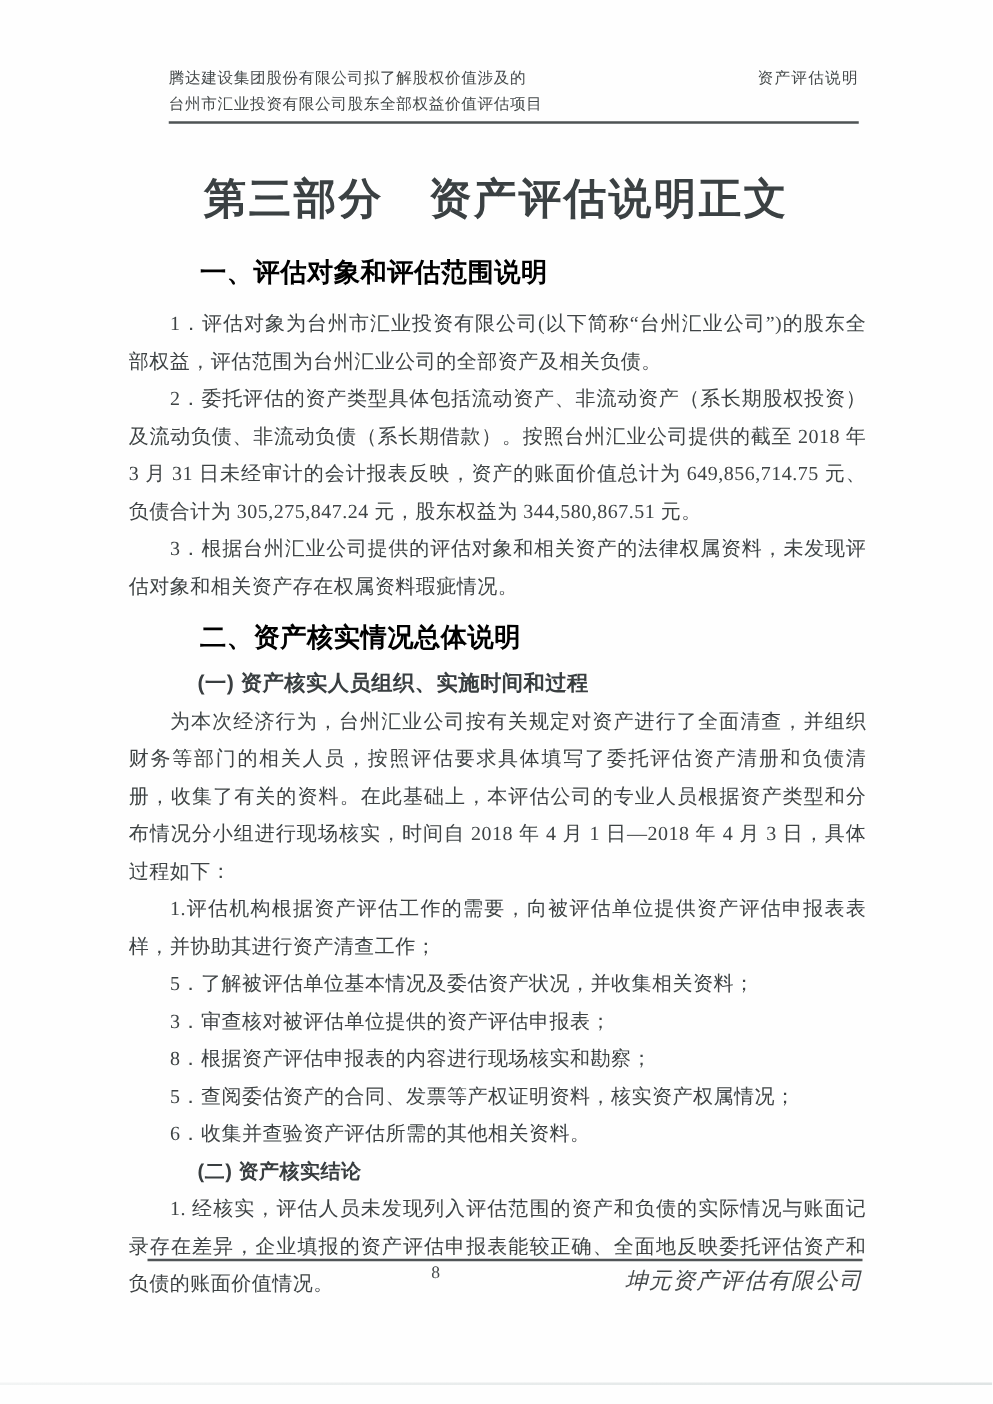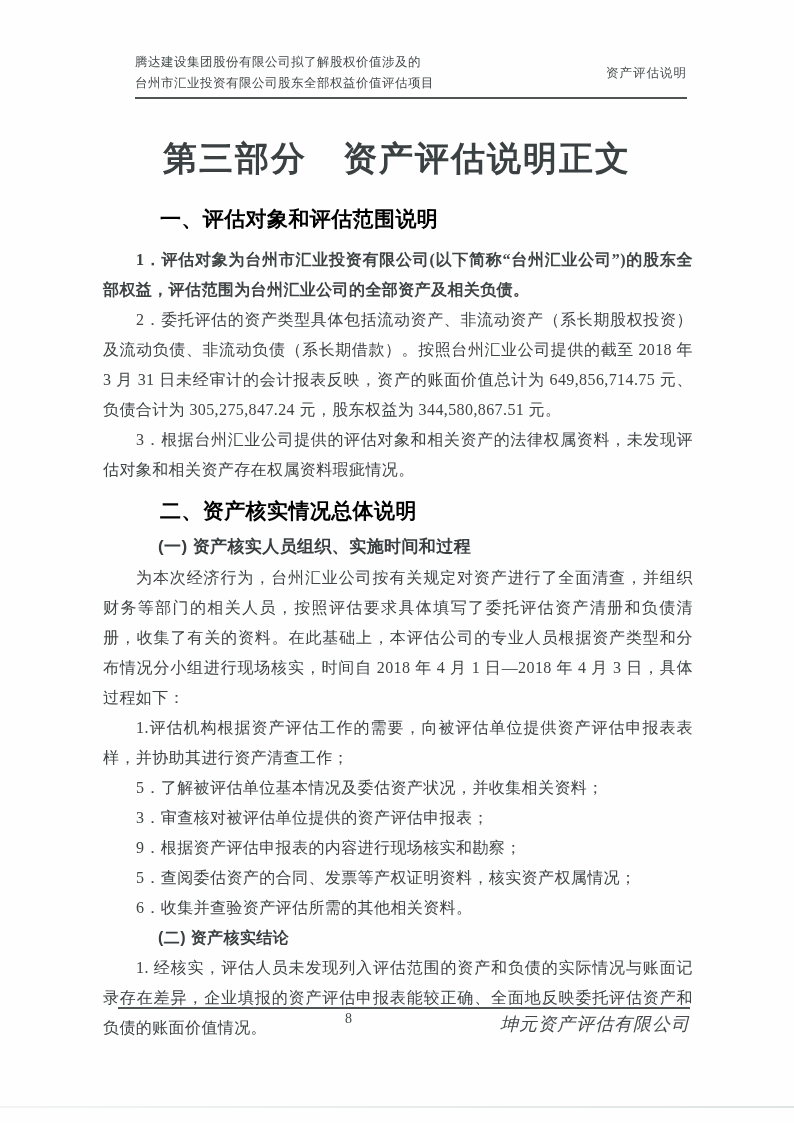--- a/index.html
+++ b/index.html
@@ -16,21 +16,21 @@
   }
 
   
   .header {
     position: absolute;
     left: 135px;
     right: 107px;
     top: 52px;
     display: flex;
     justify-content: space-between;
-    align-items: center;
+    align-items: flex-start;
     border-bottom: 2px solid #4e5354;
     padding-bottom: 3px;
     font-size: 12.5px;
     line-height: 21px;
     color: #44494a;
   }
   .header-left div { white-space: nowrap; letter-spacing: 0.5px; }
   .header-right { white-space: nowrap; letter-spacing: 1px; }
 
   
@@ -82,21 +82,21 @@
   .h-sub2 {
     font-family: "Liberation Sans", sans-serif;
     font-weight: bold;
     font-size: 16px;
     line-height: 30px;
     color: #393e40;
     margin-left: 55px;
     text-align: left;
   }
   p.body-p { text-indent: 33px; }
-  p.p-first { margin-top: 14px; font-weight: bold; }
+  p.p-first { margin-top: 14px; }
   p.p-intro { margin-top: 4px; }
 
   
   .footer-rule {
     position: absolute;
     left: 118px;
     right: 104px;
     top: 1007px;
     border-top: 2px solid #50555 7;
     border-top: 2px solid #505557;
@@ -150,21 +150,21 @@
     <p class="body-p">2．委托评估的资产类型具体包括流动资产、非流动资产（系长期股权投资）及流动负债、非流动负债（系长期借款）。按照台州汇业公司提供的截至 2018 年 3 月 31 日未经审计的会计报表反映，资产的账面价值总计为 649,856,714.75 元、负债合计为 305,275,847.24 元，股东权益为 344,580,867.51 元。</p>
     <p class="body-p">3．根据台州汇业公司提供的评估对象和相关资产的法律权属资料，未发现评估对象和相关资产存在权属资料瑕疵情况。</p>
 
     <div class="h-num h2-sec">二、资产核实情况总体说明</div>
 
     <div class="h-sub">(一) 资产核实人员组织、实施时间和过程</div>
     <p class="body-p p-intro">为本次经济行为，台州汇业公司按有关规定对资产进行了全面清查，并组织财务等部门的相关人员，按照评估要求具体填写了委托评估资产清册和负债清册，收集了有关的资料。在此基础上，本评估公司的专业人员根据资产类型和分布情况分小组进行现场核实，时间自 2018 年 4 月 1 日—2018 年 4 月 3 日，具体过程如下：</p>
     <p class="body-p">1.评估机构根据资产评估工作的需要，向被评估单位提供资产评估申报表表样，并协助其进行资产清查工作；</p>
     <p class="body-p">5．了解被评估单位基本情况及委估资产状况，并收集相关资料；</p>
     <p class="body-p">3．审查核对被评估单位提供的资产评估申报表；</p>
-    <p class="body-p">9．根据资产评估申报表的内容进行现场核实和勘察；</p>
+    <p class="body-p">8．根据资产评估申报表的内容进行现场核实和勘察；</p>
     <p class="body-p">5．查阅委估资产的合同、发票等产权证明资料，核实资产权属情况；</p>
     <p class="body-p">6．收集并查验资产评估所需的其他相关资料。</p>
 
     <div class="h-sub2">(二) 资产核实结论</div>
     <p class="body-p">1. 经核实，评估人员未发现列入评估范围的资产和负债的实际情况与账面记录存在差异，企业填报的资产评估申报表能较正确、全面地反映委托评估资产和负债的账面价值情况。</p>
 
   </div>
 
   <div class="footer-rule"></div>
   <div class="footer-pagenum">8</div>

